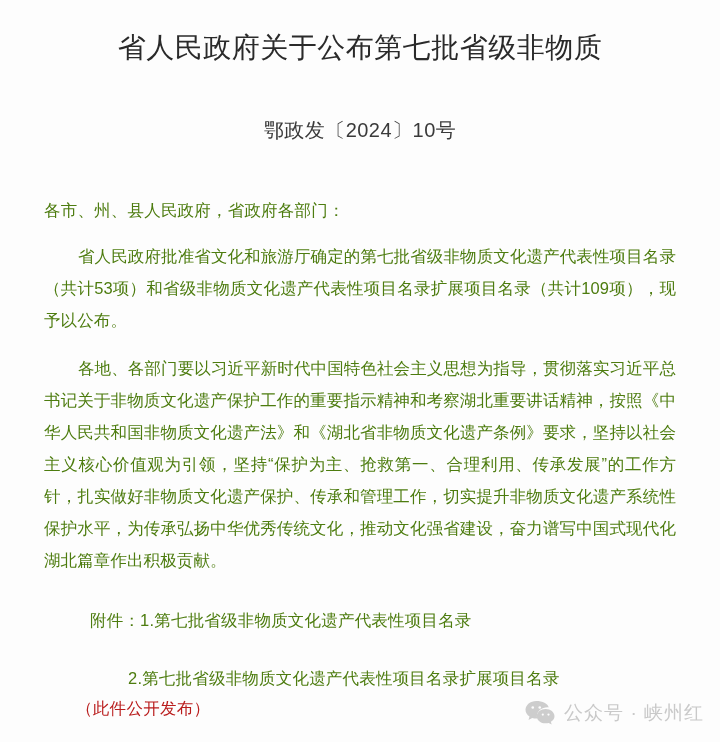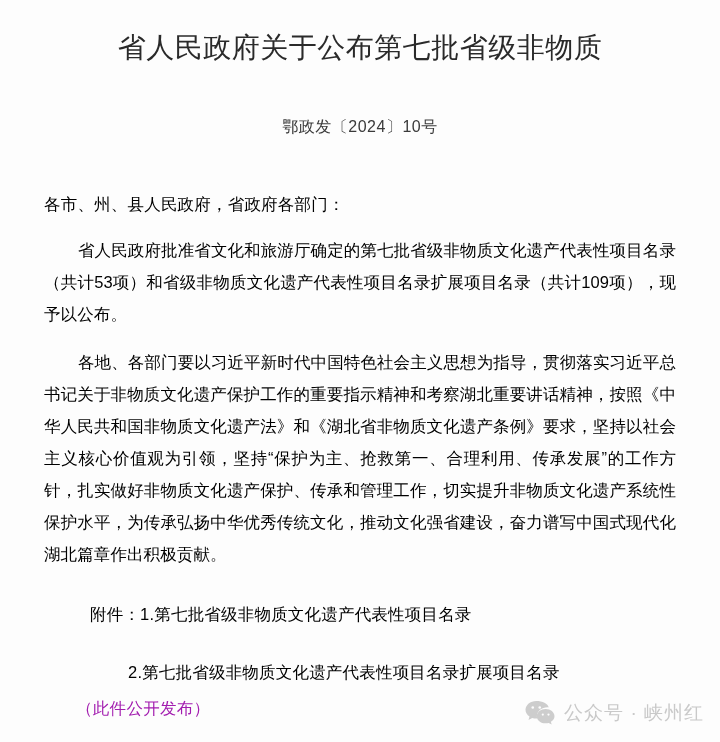--- a/index.html
+++ b/index.html
@@ -36,35 +36,35 @@
   }
   .doc-title .tline {
     display: block;
     white-space: nowrap;
   }
 
   
   .doc-number {
     text-align: center;
     font-family: "Liberation Sans", "DejaVu Sans", sans-serif;
-    font-size: 16px;
+    font-size: 20px;
     color: #3a3a3a;
     margin-top: 44px;
     letter-spacing: 0.5px;
   }
 
   
   .body-wrap {
     margin-top: 50px;
     padding-left: 44px;
     padding-right: 44px;
     font-family: "Liberation Sans", "DejaVu Sans", sans-serif;
     font-size: 16.5px;
     line-height: 32px;
-    color: #000000;
+    color: #4d7c0f;
   }
 
   .salutation {
     margin: 0 0 0 0;
     text-align: left;
     letter-spacing: 0.2px;
   }
 
   .para {
     margin: 14px 0 0 0;
@@ -91,21 +91,21 @@
     text-indent: 72px;
   }
 
   
   .footer-note {
     position: absolute;
     left: 76px;
     top: 698px;
     font-family: "Liberation Sans", "DejaVu Sans", sans-serif;
     font-size: 16.5px;
-    color: #a21caf;
+    color: #b91c1c;
     letter-spacing: 0.3px;
   }
 
   
   .watermark {
     position: absolute;
     right: 16px;
     top: 700px;
     display: flex;
     align-items: center;

